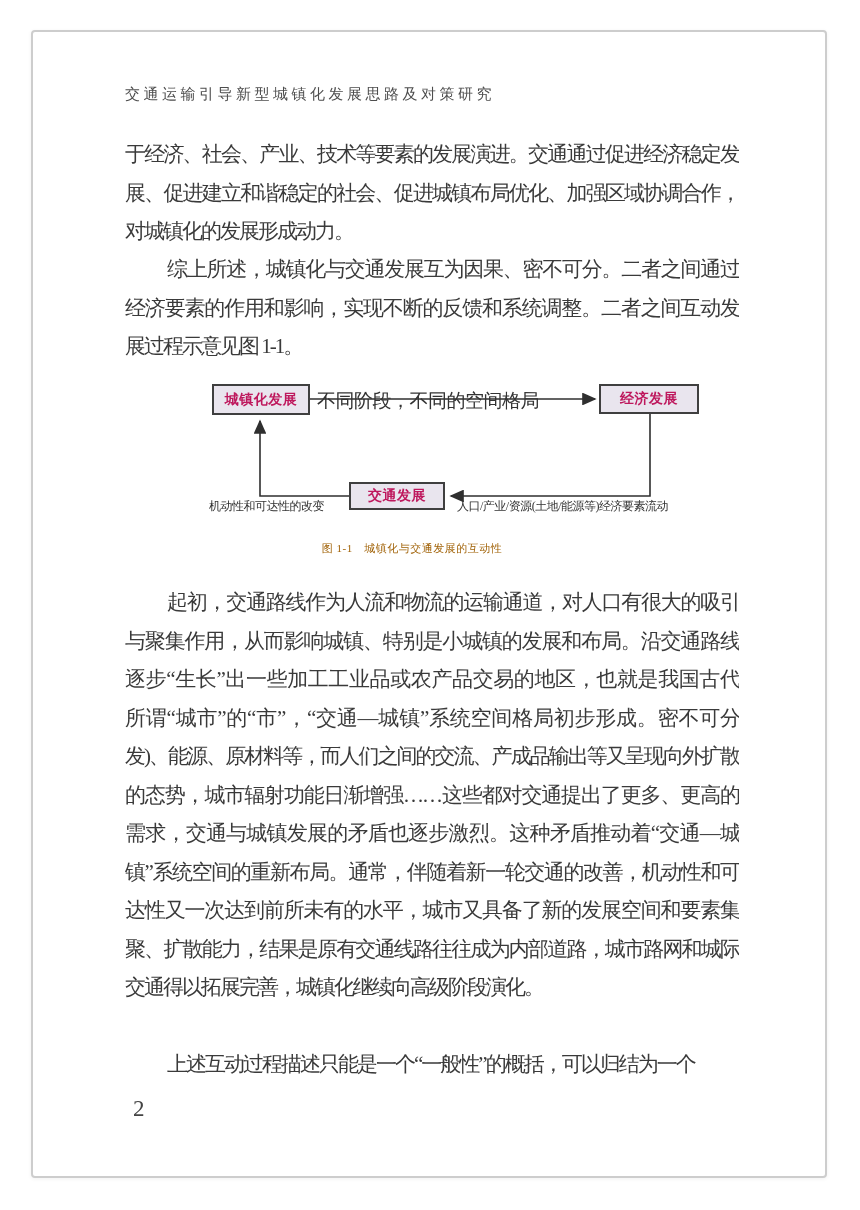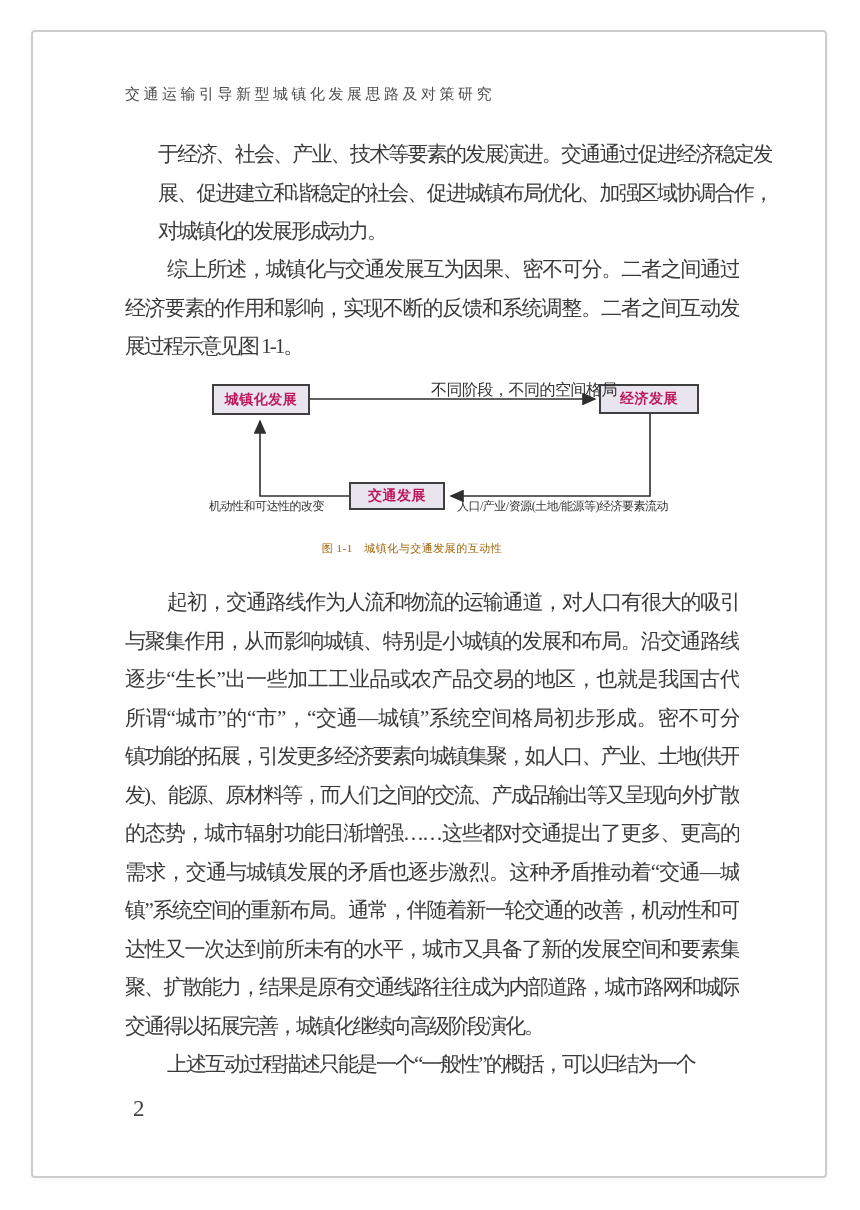--- a/index.html
+++ b/index.html
@@ -17,37 +17,37 @@
     position:absolute; left:92px; top:53px; font-size:15px; letter-spacing:3.5px;
     color:#4d4d4d; white-space:nowrap;
   }
   .para { position:absolute; left:92px; width:614px; color:#3a3a3a; }
   .para .line {
     height:38.5px; line-height:38.5px; font-size:21px; letter-spacing:-2px;
     text-align:justify; text-align-last:justify; overflow:hidden; white-space:nowrap;
   }
   .para .line:last-child { text-align-last:left; }
   .para.indent .line:first-child { text-indent:42px; }
-  #para1 { top:103px;margin-left:33px; }
+  #para1 { top:103px; }
   #para2 { top:218px; }
   #para3 { top:551px; }
   #para4 { top:1013px; }
 
   
   .fig-svg { position:absolute; left:160px; top:340px; width:520px; height:145px; }
   .fig-node {
     position:absolute; background:#e9e5ee; border:2px solid #3f3f3f;
     display:flex; align-items:center; justify-content:center;
     font-weight:bold; font-size:14px; letter-spacing:0.5px; color:#be185d; z-index:2;
   }
   #node-urbanization { left:179px; top:352px; width:98px;  height:31px; }
   #node-economy      { left:566px; top:352px; width:100px; height:30px; }
   #node-transport    { left:316px; top:450px; width:96px;  height:28px; }
   .fig-label { position:absolute; font-size:12px; color:#333333; white-space:nowrap; letter-spacing:-0.5px; z-index:2; }
-  #edge-label-top   { left:284px; top:348px; width:300px; text-align:right; font-size:16px; }
+  #edge-label-top   { left:284px; top:356px; width:300px; text-align:left; font-size:19px; }
   #edge-label-left  { left:176px; top:466px; }
   #edge-label-right { left:424px; top:466px; }
   .fig-caption {
     position:absolute; left:72px; top:509px; width:614px; text-align:center;
     font-size:11px; color:#a16207; letter-spacing:0.5px;
   }
   .page-number { position:absolute; left:100px; top:1064px; font-size:23px; color:#444444; }
 </style>
 </head>
 <body>
@@ -90,21 +90,20 @@
   <div id="edge-label-left" class="fig-label">机动性和可达性的改变</div>
   <div id="edge-label-right" class="fig-label">人口/产业/资源(土地/能源等)经济要素流动</div>
 
   <div class="fig-caption">图 1-1　城镇化与交通发展的互动性</div>
 
   <div id="para3" class="para indent">
       <div class="line">起初，交通路线作为人流和物流的运输通道，对人口有很大的吸引</div>
       <div class="line">与聚集作用，从而影响城镇、特别是小城镇的发展和布局。沿交通路线</div>
       <div class="line">逐步“生长”出一些加工工业品或农产品交易的地区，也就是我国古代</div>
       <div class="line">所谓“城市”的“市”，“交通—城镇”系统空间格局初步形成。密不可分</div>
-      <div class="line">镇功能的拓展，引发更多经济要素向城镇集聚，如人口、产业、土地(供开</div>
       <div class="line">发)、能源、原材料等，而人们之间的交流、产成品输出等又呈现向外扩散</div>
       <div class="line">的态势，城市辐射功能日渐增强……这些都对交通提出了更多、更高的</div>
       <div class="line">需求，交通与城镇发展的矛盾也逐步激烈。这种矛盾推动着“交通—城</div>
       <div class="line">镇”系统空间的重新布局。通常，伴随着新一轮交通的改善，机动性和可</div>
       <div class="line">达性又一次达到前所未有的水平，城市又具备了新的发展空间和要素集</div>
       <div class="line">聚、扩散能力，结果是原有交通线路往往成为内部道路，城市路网和城际</div>
       <div class="line">交通得以拓展完善，城镇化继续向高级阶段演化。</div>
     </div>
 
   <div id="para4" class="para indent">

